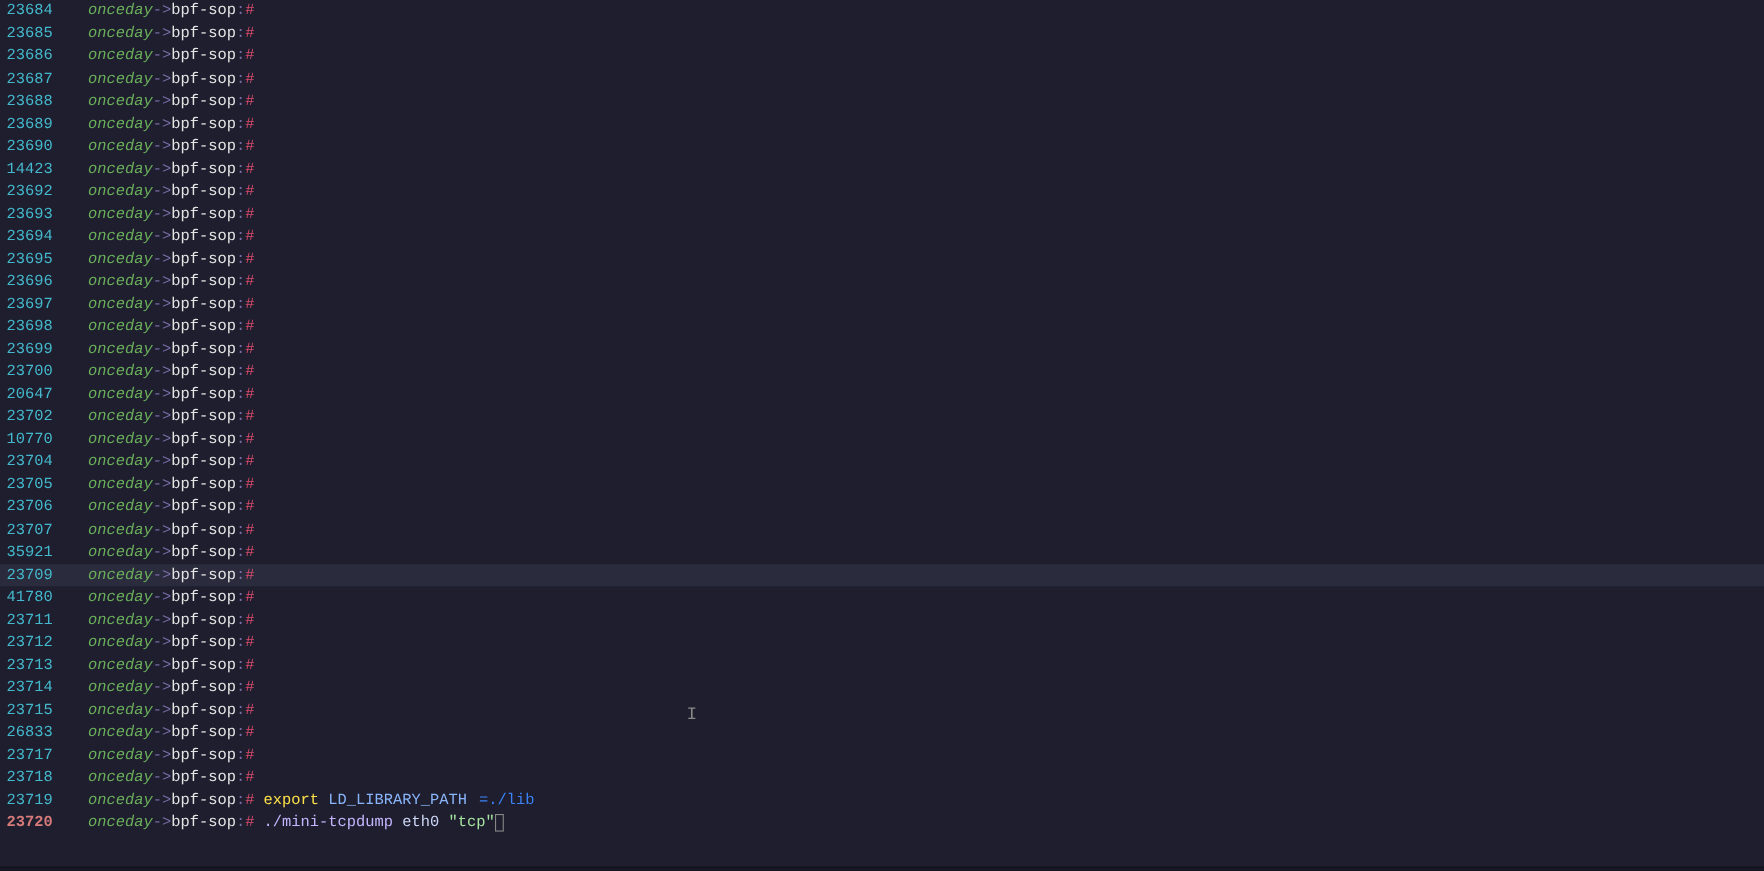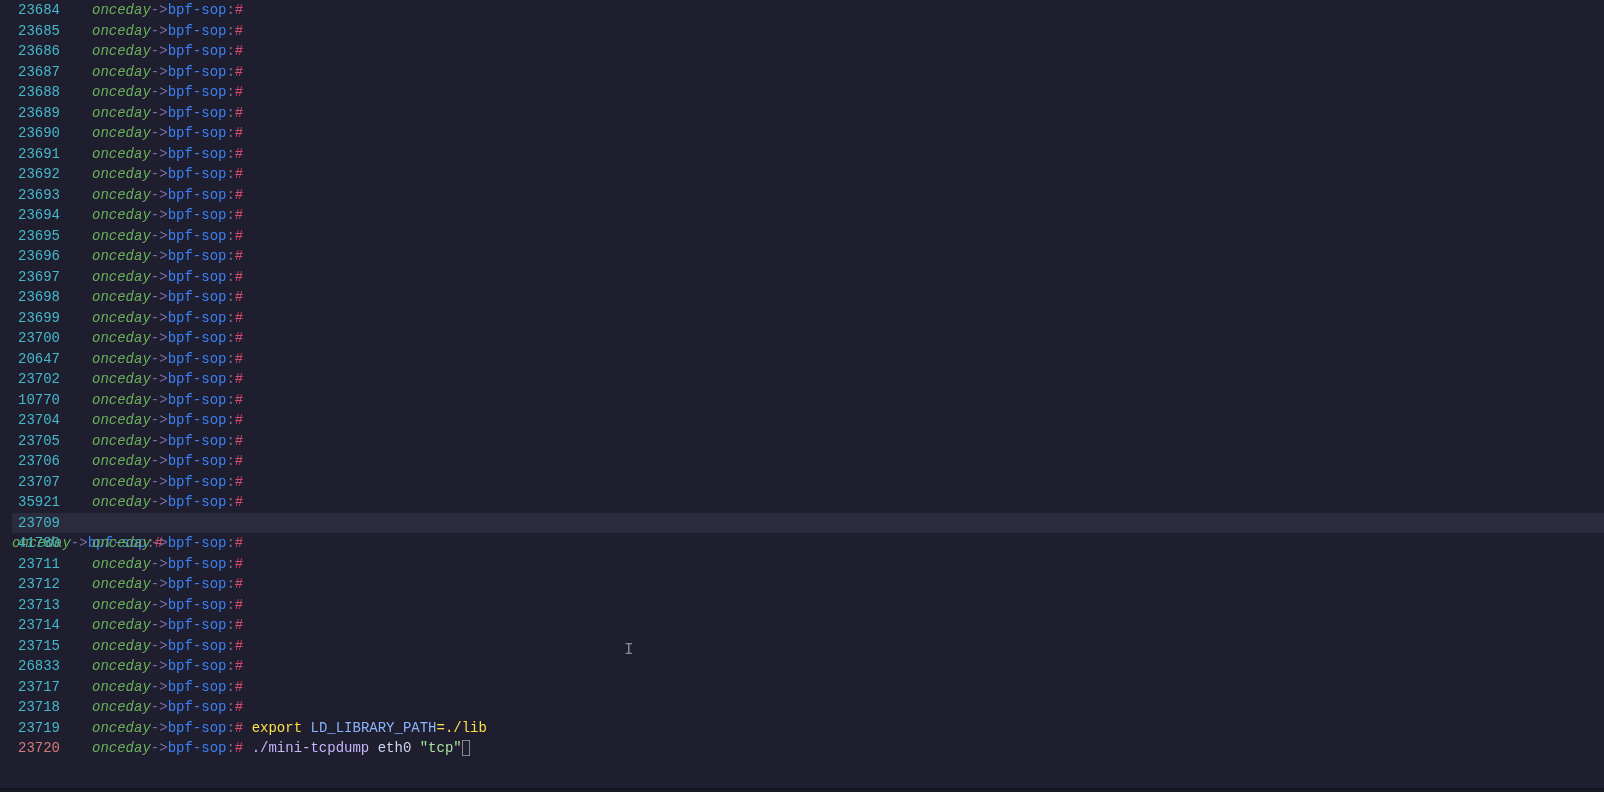--- a/index.html
+++ b/index.html
@@ -14,73 +14,73 @@
       line-height: 20.5px;
       color: #cdd6f4;
       overflow: hidden;
       width: 1604px;
       height: 792px;
     }
     .editor {
       display: flex;
       flex-direction: column;
       height: 100%;
-      margin-left: 12px;
     }
     .line {
       display: flex;
       height: 20.5px;
       white-space: pre;
     }
     .line.highlighted {
       background-color: #2a2b3d;
-      flex-direction: column;
     }
     .gutter {
       width: 56px;
       text-align: right;
       padding-right: 8px;
       color: #44b8cc;
       flex-shrink: 0;
       user-select: none;
     }
     .gutter.current {
       color: #d67a7a;
+      font-weight: bold;
     }
     .gutter-gap {
       width: 24px;
       flex-shrink: 0;
     }
     .content {
       flex: 1;
     }
     .tok-user {
       color: #6bb05a;
       font-style: italic;
     }
     .tok-arrow {
       color: #7a6ca8;
     }
     .tok-host {
-      color: #3b82f6;
+      color: #e5e5e5;
     }
     .tok-colon {
       color: #7a6ca8;
     }
     .tok-hash {
       color: #d84a6b;
     }
     .tok-cmd-export {
       color: #fde047;
     }
     .tok-var {
       color: #89b4fa;
     }
     .tok-path {
-      color: #fde047;
+      color: #3b82f6;
+      padding-left: 11px;
     }
     .tok-cmd {
       color: #c4b5fd;
     }
     .tok-arg {
       color: #cdd6f4;
     }
     .tok-string {
       color: #a6e3a1;
     }
@@ -113,21 +113,21 @@
 <body>
 
 <div class="editor" id="editor">
     <div class="line"><div class="gutter">23684</div><div class="gutter-gap"></div><div class="content"><span class="tok-user">onceday</span><span class="tok-arrow">-&gt;</span><span class="tok-host">bpf-sop</span><span class="tok-colon">:</span><span class="tok-hash">#</span></div></div>
     <div class="line"><div class="gutter">23685</div><div class="gutter-gap"></div><div class="content"><span class="tok-user">onceday</span><span class="tok-arrow">-&gt;</span><span class="tok-host">bpf-sop</span><span class="tok-colon">:</span><span class="tok-hash">#</span></div></div>
     <div class="line"><div class="gutter">23686</div><div class="gutter-gap"></div><div class="content"><span class="tok-user">onceday</span><span class="tok-arrow">-&gt;</span><span class="tok-host">bpf-sop</span><span class="tok-colon">:</span><span class="tok-hash">#</span></div></div>
     <div class="line"><div class="gutter">23687</div><div class="gutter-gap"></div><div class="content"><span class="tok-user">onceday</span><span class="tok-arrow">-&gt;</span><span class="tok-host">bpf-sop</span><span class="tok-colon">:</span><span class="tok-hash">#</span></div></div>
     <div class="line"><div class="gutter">23688</div><div class="gutter-gap"></div><div class="content"><span class="tok-user">onceday</span><span class="tok-arrow">-&gt;</span><span class="tok-host">bpf-sop</span><span class="tok-colon">:</span><span class="tok-hash">#</span></div></div>
     <div class="line"><div class="gutter">23689</div><div class="gutter-gap"></div><div class="content"><span class="tok-user">onceday</span><span class="tok-arrow">-&gt;</span><span class="tok-host">bpf-sop</span><span class="tok-colon">:</span><span class="tok-hash">#</span></div></div>
     <div class="line"><div class="gutter">23690</div><div class="gutter-gap"></div><div class="content"><span class="tok-user">onceday</span><span class="tok-arrow">-&gt;</span><span class="tok-host">bpf-sop</span><span class="tok-colon">:</span><span class="tok-hash">#</span></div></div>
-    <div class="line"><div class="gutter">23691</div><div class="gutter-gap"></div><div class="content"><span class="tok-user">onceday</span><span class="tok-arrow">-&gt;</span><span class="tok-host">bpf-sop</span><span class="tok-colon">:</span><span class="tok-hash">#</span></div></div>
+    <div class="line"><div class="gutter">14423</div><div class="gutter-gap"></div><div class="content"><span class="tok-user">onceday</span><span class="tok-arrow">-&gt;</span><span class="tok-host">bpf-sop</span><span class="tok-colon">:</span><span class="tok-hash">#</span></div></div>
     <div class="line"><div class="gutter">23692</div><div class="gutter-gap"></div><div class="content"><span class="tok-user">onceday</span><span class="tok-arrow">-&gt;</span><span class="tok-host">bpf-sop</span><span class="tok-colon">:</span><span class="tok-hash">#</span></div></div>
     <div class="line"><div class="gutter">23693</div><div class="gutter-gap"></div><div class="content"><span class="tok-user">onceday</span><span class="tok-arrow">-&gt;</span><span class="tok-host">bpf-sop</span><span class="tok-colon">:</span><span class="tok-hash">#</span></div></div>
     <div class="line"><div class="gutter">23694</div><div class="gutter-gap"></div><div class="content"><span class="tok-user">onceday</span><span class="tok-arrow">-&gt;</span><span class="tok-host">bpf-sop</span><span class="tok-colon">:</span><span class="tok-hash">#</span></div></div>
     <div class="line"><div class="gutter">23695</div><div class="gutter-gap"></div><div class="content"><span class="tok-user">onceday</span><span class="tok-arrow">-&gt;</span><span class="tok-host">bpf-sop</span><span class="tok-colon">:</span><span class="tok-hash">#</span></div></div>
     <div class="line"><div class="gutter">23696</div><div class="gutter-gap"></div><div class="content"><span class="tok-user">onceday</span><span class="tok-arrow">-&gt;</span><span class="tok-host">bpf-sop</span><span class="tok-colon">:</span><span class="tok-hash">#</span></div></div>
     <div class="line"><div class="gutter">23697</div><div class="gutter-gap"></div><div class="content"><span class="tok-user">onceday</span><span class="tok-arrow">-&gt;</span><span class="tok-host">bpf-sop</span><span class="tok-colon">:</span><span class="tok-hash">#</span></div></div>
     <div class="line"><div class="gutter">23698</div><div class="gutter-gap"></div><div class="content"><span class="tok-user">onceday</span><span class="tok-arrow">-&gt;</span><span class="tok-host">bpf-sop</span><span class="tok-colon">:</span><span class="tok-hash">#</span></div></div>
     <div class="line"><div class="gutter">23699</div><div class="gutter-gap"></div><div class="content"><span class="tok-user">onceday</span><span class="tok-arrow">-&gt;</span><span class="tok-host">bpf-sop</span><span class="tok-colon">:</span><span class="tok-hash">#</span></div></div>
     <div class="line"><div class="gutter">23700</div><div class="gutter-gap"></div><div class="content"><span class="tok-user">onceday</span><span class="tok-arrow">-&gt;</span><span class="tok-host">bpf-sop</span><span class="tok-colon">:</span><span class="tok-hash">#</span></div></div>
     <div class="line"><div class="gutter">20647</div><div class="gutter-gap"></div><div class="content"><span class="tok-user">onceday</span><span class="tok-arrow">-&gt;</span><span class="tok-host">bpf-sop</span><span class="tok-colon">:</span><span class="tok-hash">#</span></div></div>

